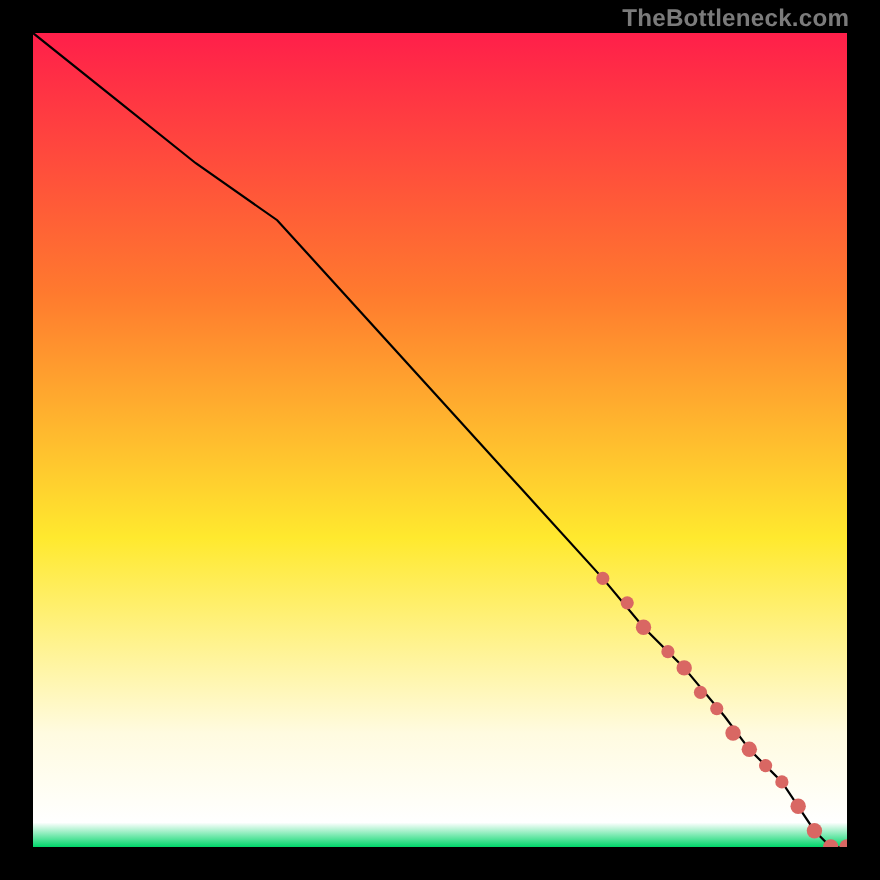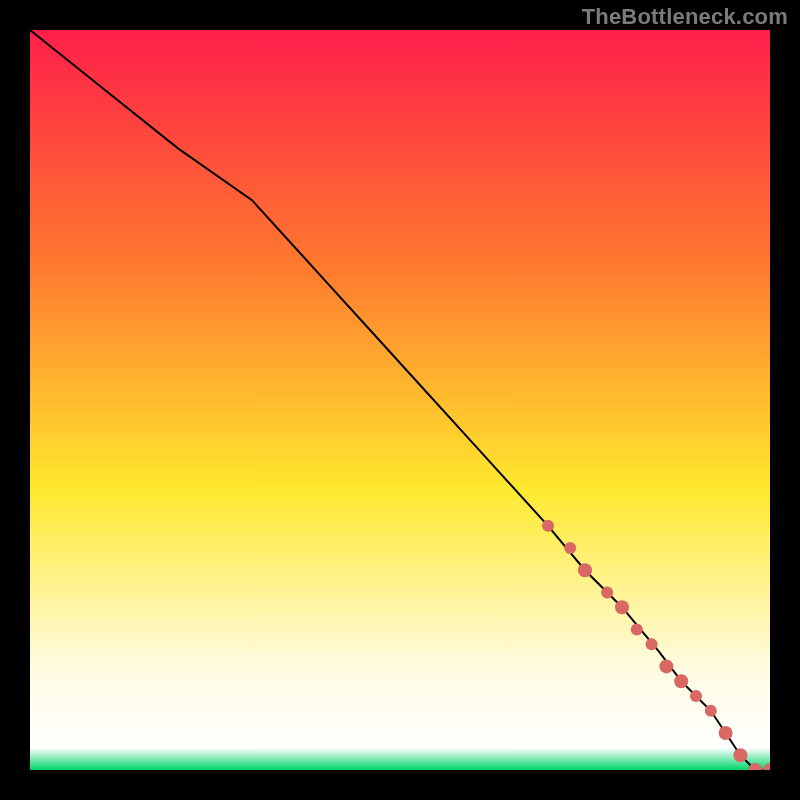--- a/index.html
+++ b/index.html
@@ -13,21 +13,21 @@
   }
   .stage {
     position: relative;
     width: 800px;
     height: 800px;
     background: #000;
   }
   .watermark {
     position: absolute;
     top: 4px;
-    right: 12px;
+    right: 28px;
     color: #7b7b7b;
     font-size: 22px;
     font-weight: 600;
     letter-spacing: 0.2px;
     user-select: none;
   }
   svg.plot {
     position: absolute;
     left: 30px;
     top: 30px;

